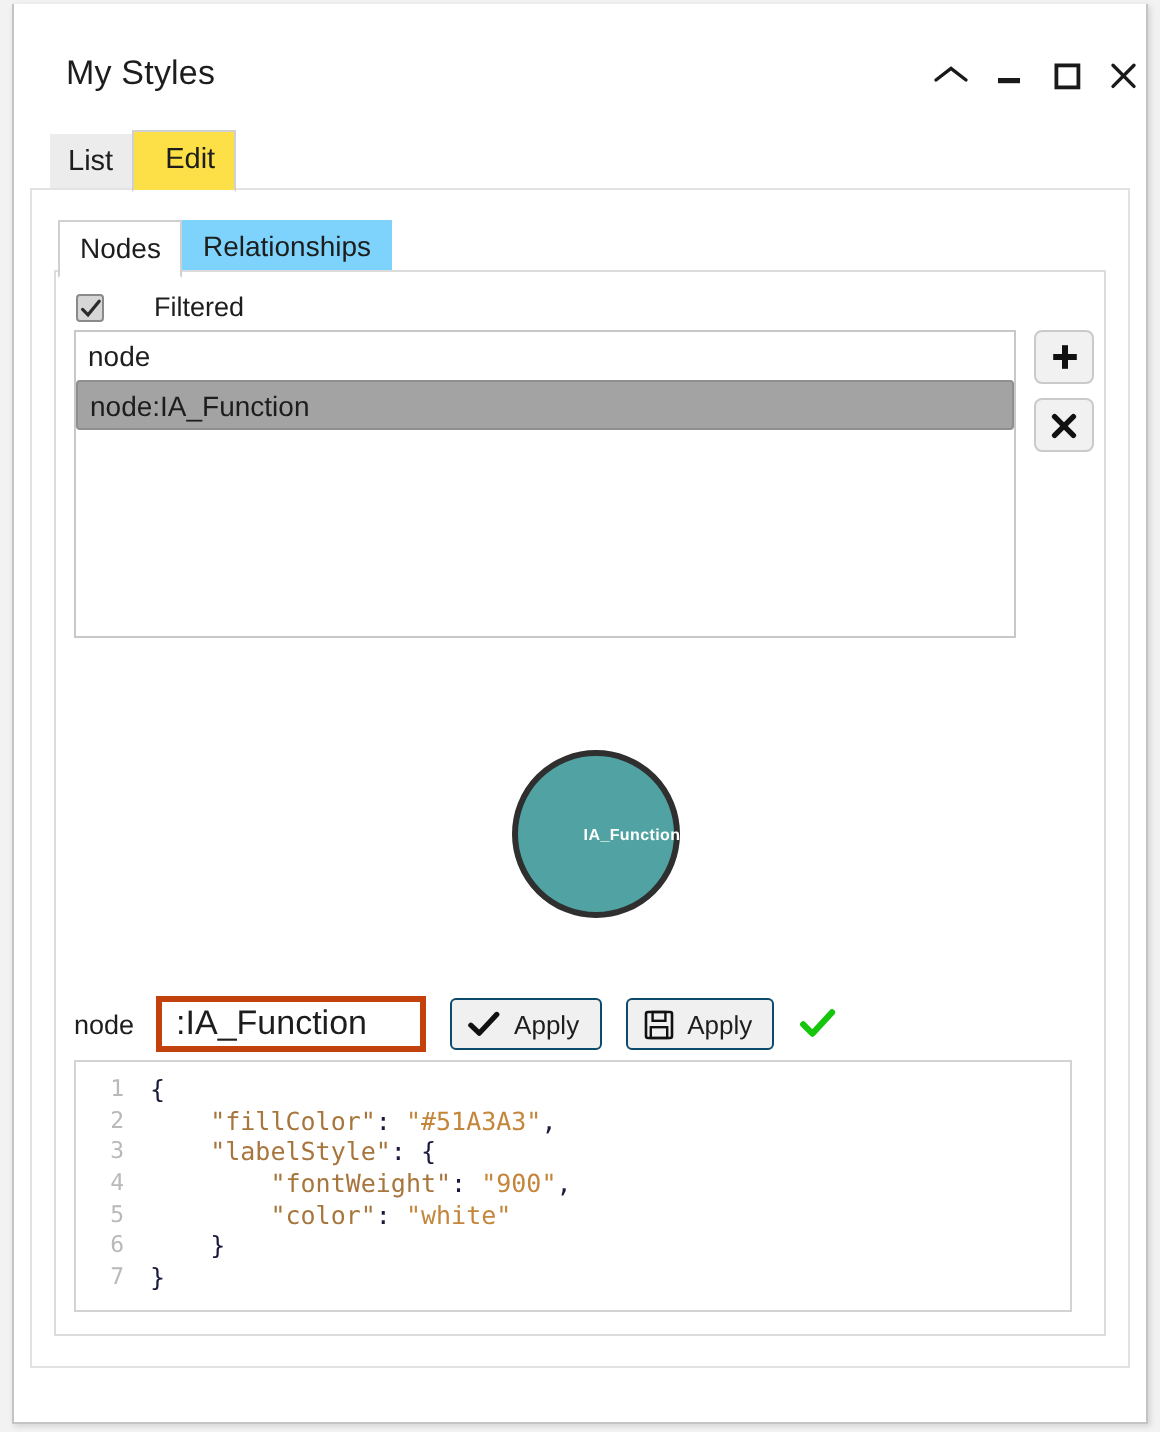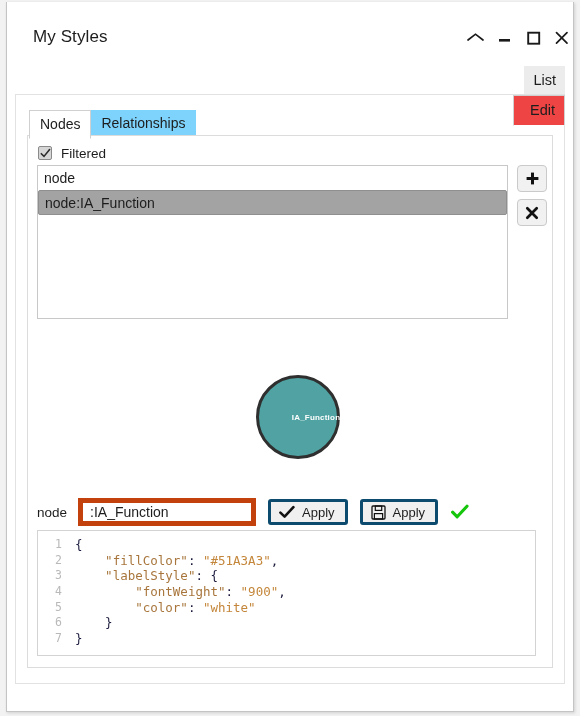--- a/index.html
+++ b/index.html
@@ -57,34 +57,33 @@
   }
   .wbtn svg { display: block; }
 
   
   .tabstrip-outer {
     position: absolute;
     left: 18px; top: 63px;
     width: 540px; height: 30px;
     display: flex;
     align-items: flex-end;
-    flex-direction: column;
   }
   .tab {
     font-size: 14.5px;
     color: #1d1d1d;
     padding: 5px 9px 6px 9px;
     line-height: 1.25;
     background: #ececec;
     cursor: default;
     position: relative;
     top: 1px;
   }
   .tab.active {
-    background: #ef4444;
+    background: #fde047;
     border: 1px solid #d0d0d0;
     border-bottom: 1px solid #ffffff;
     top: 1px;
     z-index: 3;
     padding-left: 16px;
   }
 
   .panel-outer {
     position: absolute;
     left: 8px; top: 92px;
@@ -123,22 +122,22 @@
     width: 526px; height: 533px;
     border: 1px solid #dcdcdc;
     background: #ffffff;
   }
 
   
   .filter-row {
     position: absolute;
     left: 31px; top: 144px;
     display: flex;
-    align-items: flex-start;
-    gap: 9px;
+    align-items: flex-end;
+    gap: 25px;
   }
   .cbox {
     width: 14px; height: 14px;
     border: 1px solid #8a8a8a;
     background: #d6d6d6;
     border-radius: 2px;
     position: relative;
     cursor: default;
   }
   .cbox svg { position: absolute; left: 1px; top: 1px; }
@@ -215,33 +214,33 @@
     width: 500px; height: 30px;
     display: flex;
     align-items: center;
   }
   .tb-label {
     font-size: 13.5px;
     color: #1d1d1d;
     margin-right: 11px;
   }
   .tb-input {
-    width: 178px; height: 28px;
-    border: 5px solid #c2410c;
+    width: 135px; height: 28px;
+    border: 3px solid #c2410c;
     background: #ffffff;
     font-family: "Liberation Sans", sans-serif;
-    font-size: 14px;
+    font-size: 17px;
     color: #1d1d1d;
     padding: 0 7px;
     outline: none;
   }
   .tb-btn {
     height: 26px;
     background: #f0f0f0;
-    border: 3px solid #0c4a6e;
+    border: 1px solid #0c4a6e;
     border-radius: 3px;
     display: flex;
     align-items: center;
     gap: 7px;
     padding: 0 10px 0 8px;
     margin-left: 12px;
     font-size: 13px;
     color: #1d1d1d;
     cursor: default;
   }

